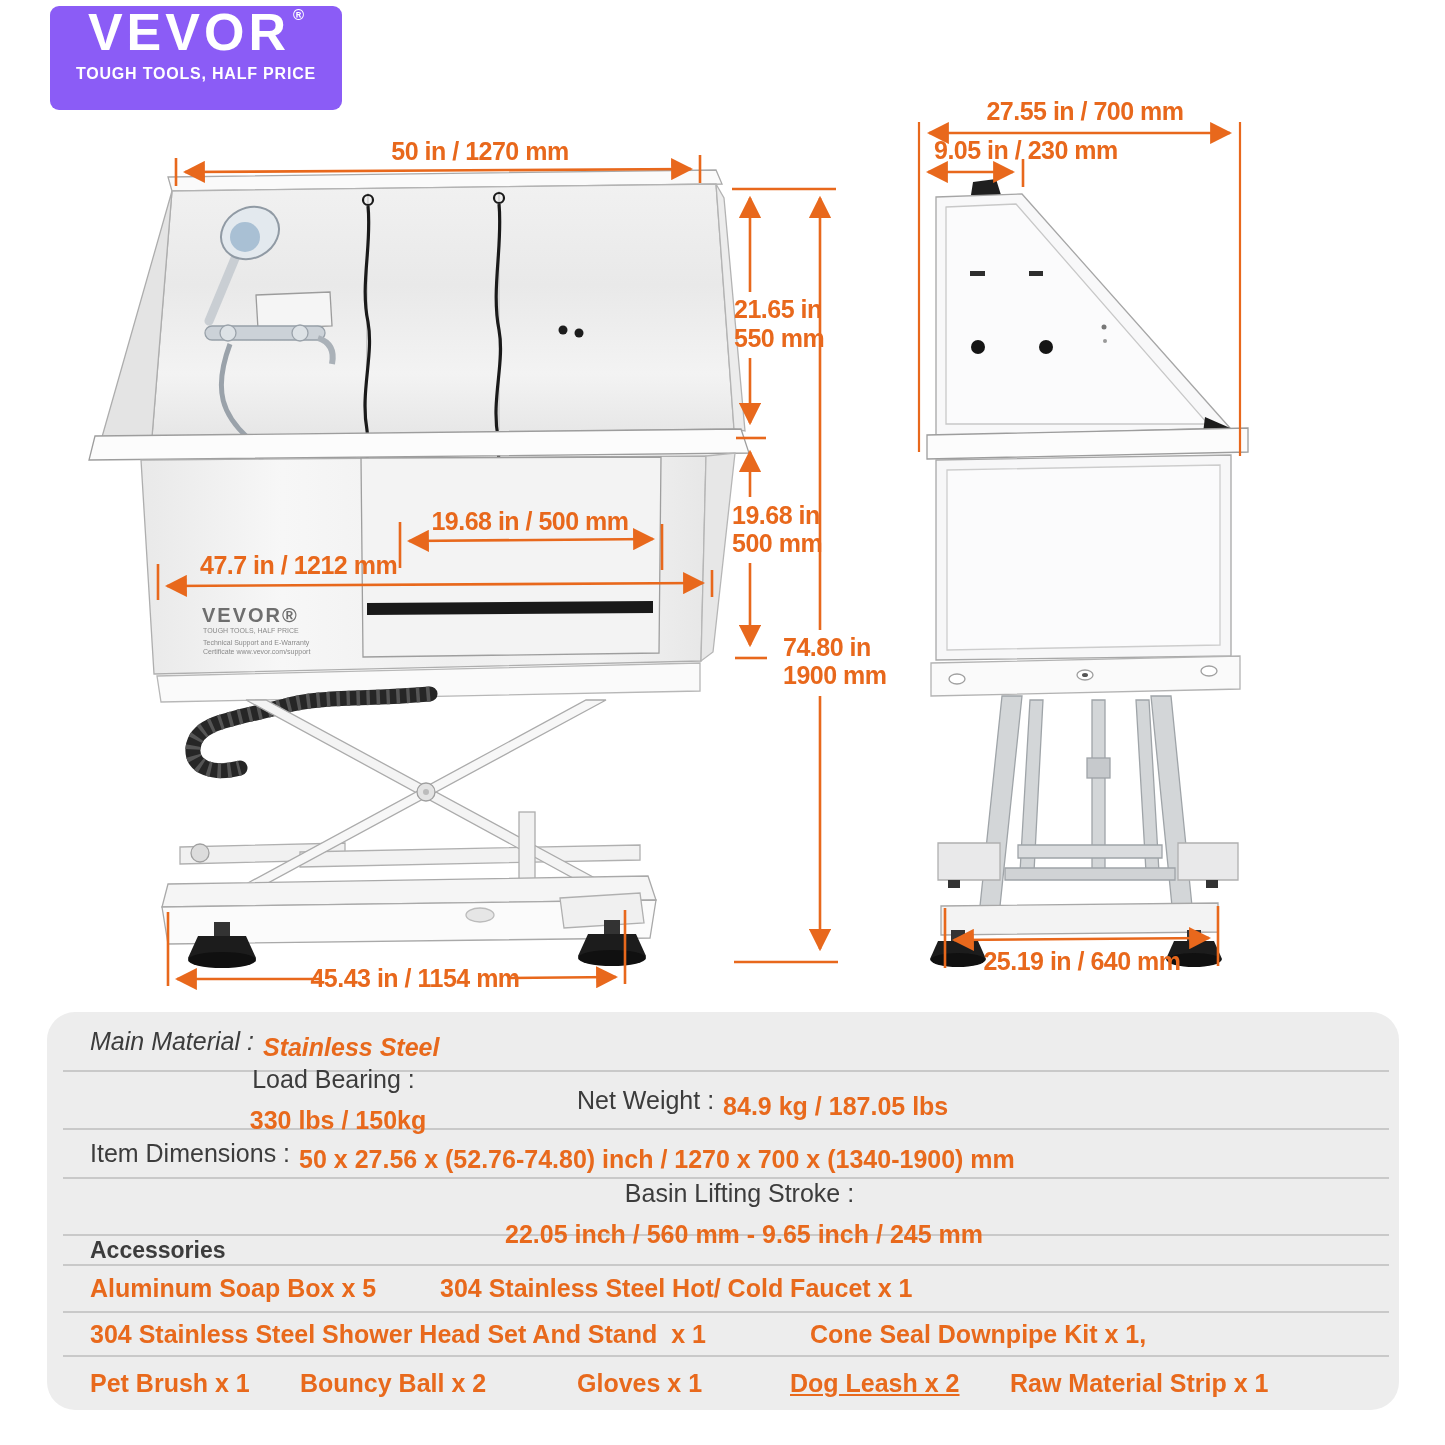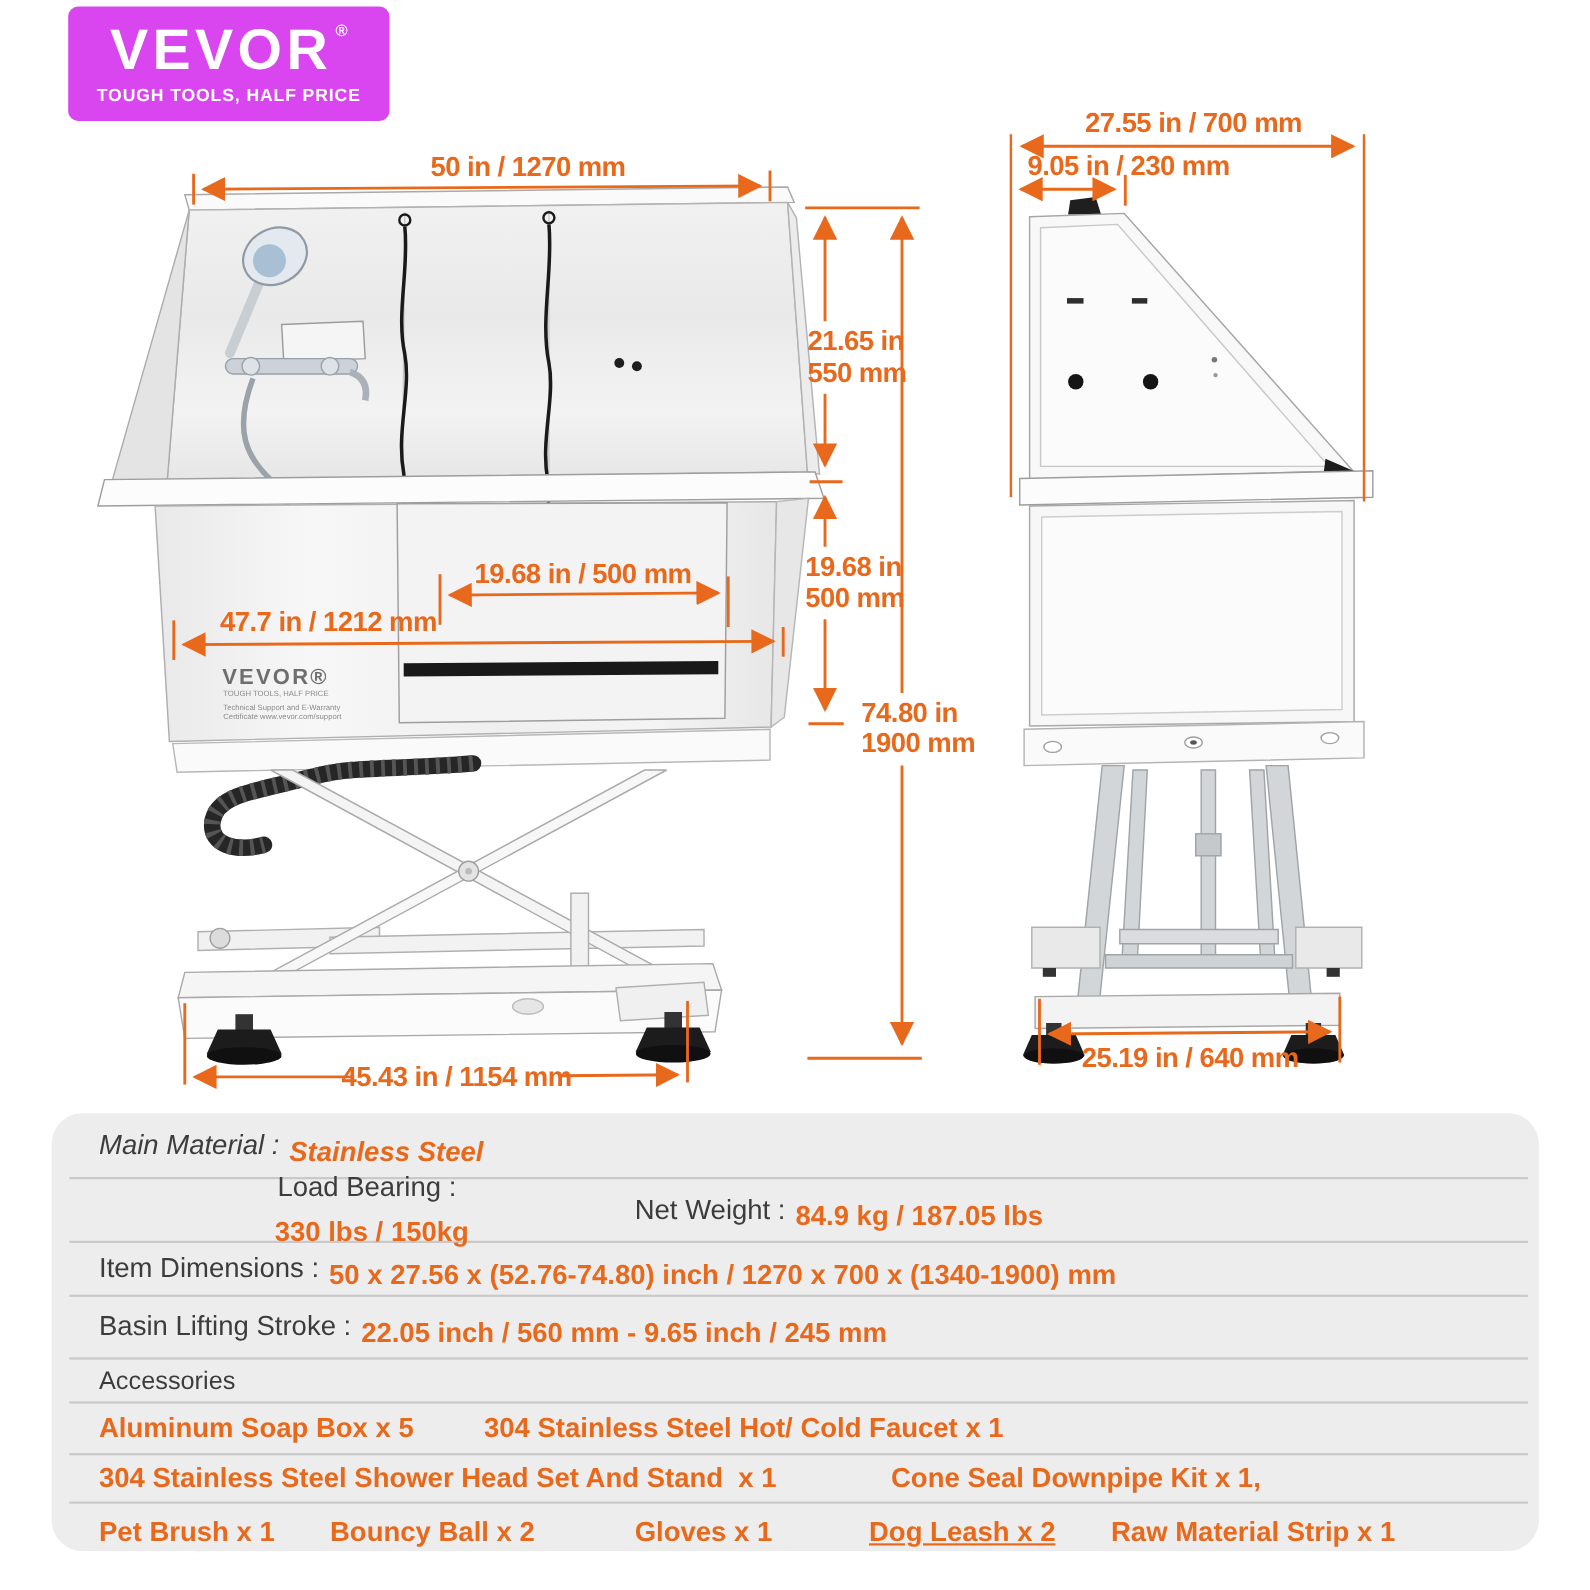--- a/index.html
+++ b/index.html
@@ -3,22 +3,22 @@
 <meta charset="utf-8">
 <style>
   html,body { margin:0; padding:0; }
   body {
     width:1445px; height:1445px; background:#ffffff; position:relative;
     font-family:"Liberation Sans", sans-serif; overflow:hidden;
   }
   
   .logo {
     position:absolute; left:50px; top:6px; width:292px; height:104px;
-    background:#d946ef; border-radius:9px; color:#fff;
-    display:flex; flex-direction:column; align-items:center; justify-content:center;margin-left:12px;
+    background:#8b5cf6; border-radius:9px; color:#fff;
+    display:flex; flex-direction:column; align-items:center; 
   }
   .logo .brand-row { display:flex; align-items:flex-start; line-height:1; }
   .logo .brand { font-weight:bold; font-size:52px; letter-spacing:4px; }
   .logo .reg { font-size:15px; font-weight:bold; margin-top:1px; margin-left:3px; }
   .logo .tagline { font-size:16px; font-weight:bold; letter-spacing:0.8px; margin-top:7px; }
 
   
   svg.diagram { position:absolute; left:0; top:0; }
   text.dim { font-family:"Liberation Sans", sans-serif; font-weight:bold; font-size:25px; fill:#E8681C; letter-spacing:-0.5px; }
   text.plate-big { font-family:"Liberation Sans", sans-serif; font-weight:bold; font-size:20px; fill:#6e6e6e; letter-spacing:2px; }
@@ -37,22 +37,22 @@
   .spec-row.last { border-bottom:none; }
   .lbl { color:#3c3c3c; white-space:pre; }
   .val { color:#E8691C; font-weight:bold; white-space:pre; margin-left:9px;margin-top:12px; }
   .grp { display:flex; align-items:center; }
   .g1 { width:487px;flex-direction:column; }
   .acc-head { font-size:23px; }
   .acc-item { color:#E8691C; font-weight:bold; white-space:pre; }
   .aw1 { min-width:350px; }
   .aw2 { min-width:720px; }
   .p1 { min-width:210px; } .p2 { min-width:277px; } .p3 { min-width:213px; } .p4 { min-width:220px;text-decoration:underline; }
-  .h60{height:60px;font-style:italic;} .h58{height:58px;} .h49{height:49px;} .h57{height:57px;}
-  .h30{height:40px;} .h47{height:47px;} .h44{height:44px;} .h53{height:53px;}
+  .h60{height:60px;font-style:italic;} .h58{height:58px;} .h49{height:49px;} .h57{height:57px;flex-direction:column;}
+  .h30{height:30px;font-weight:bold;} .h47{height:47px;} .h44{height:44px;} .h53{height:53px;}
 </style>
 </head>
 <body>
 
 <div class="logo">
   <div class="brand-row">
     <span class="brand">VEVOR</span>
     <span class="reg">®</span>
   </div>
   <div class="tagline">TOUGH TOOLS, HALF PRICE</div>

